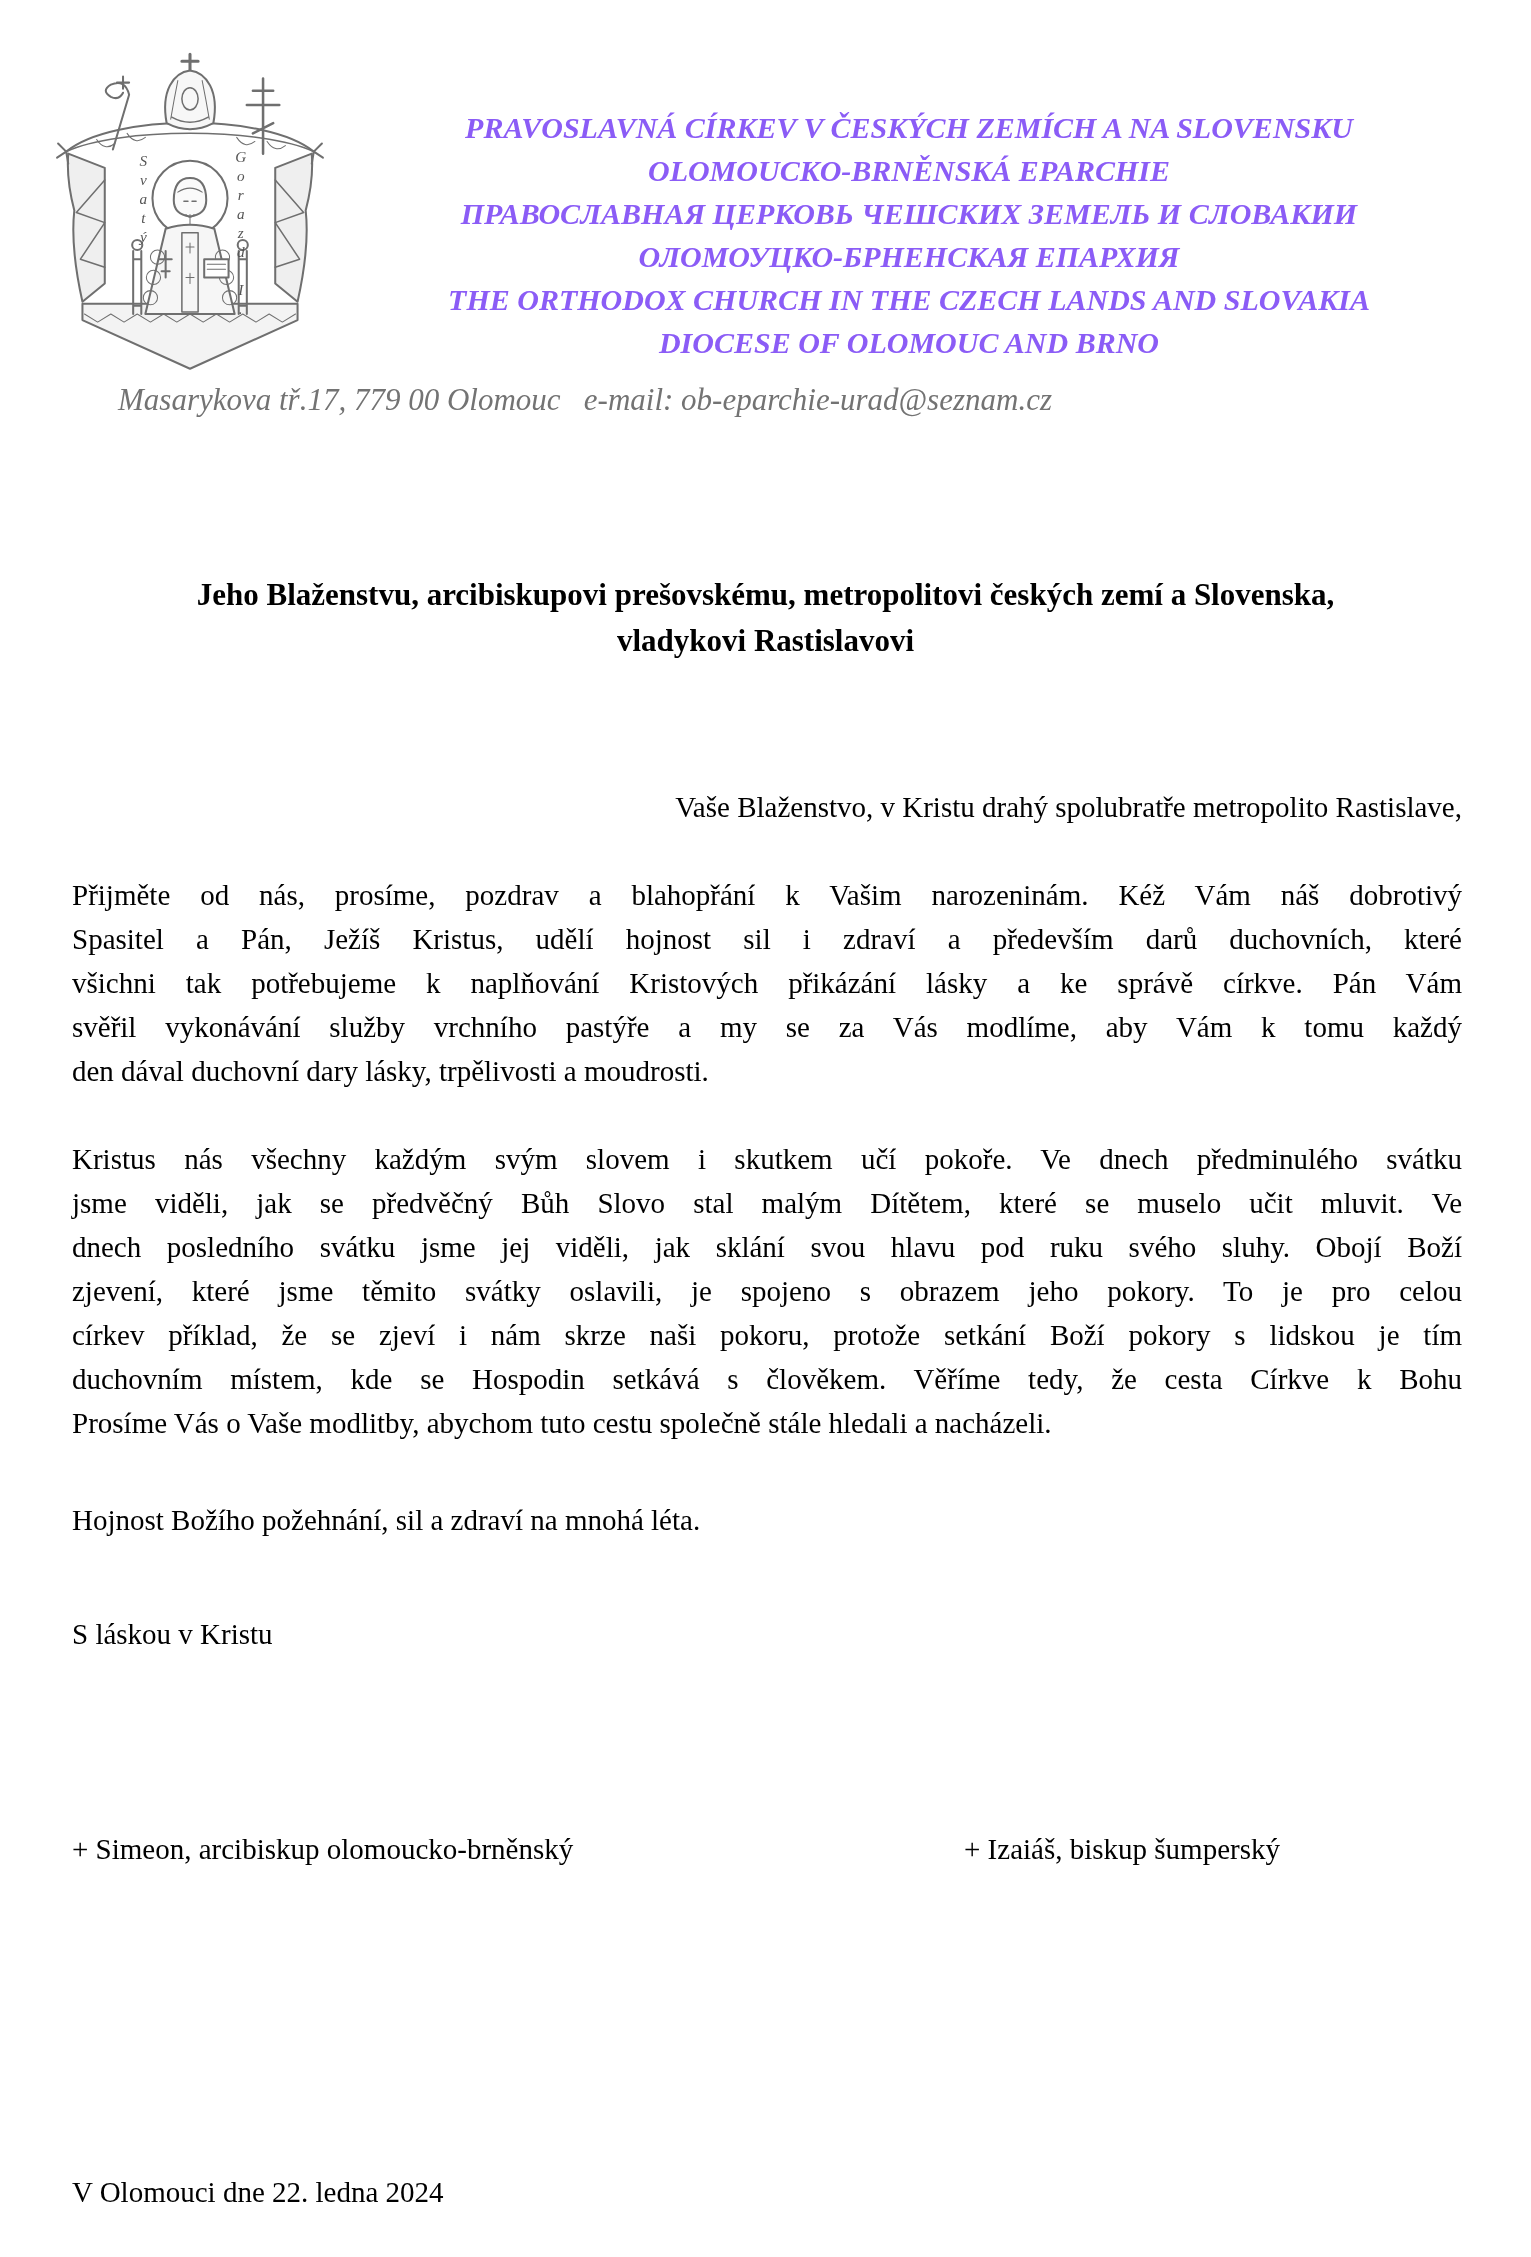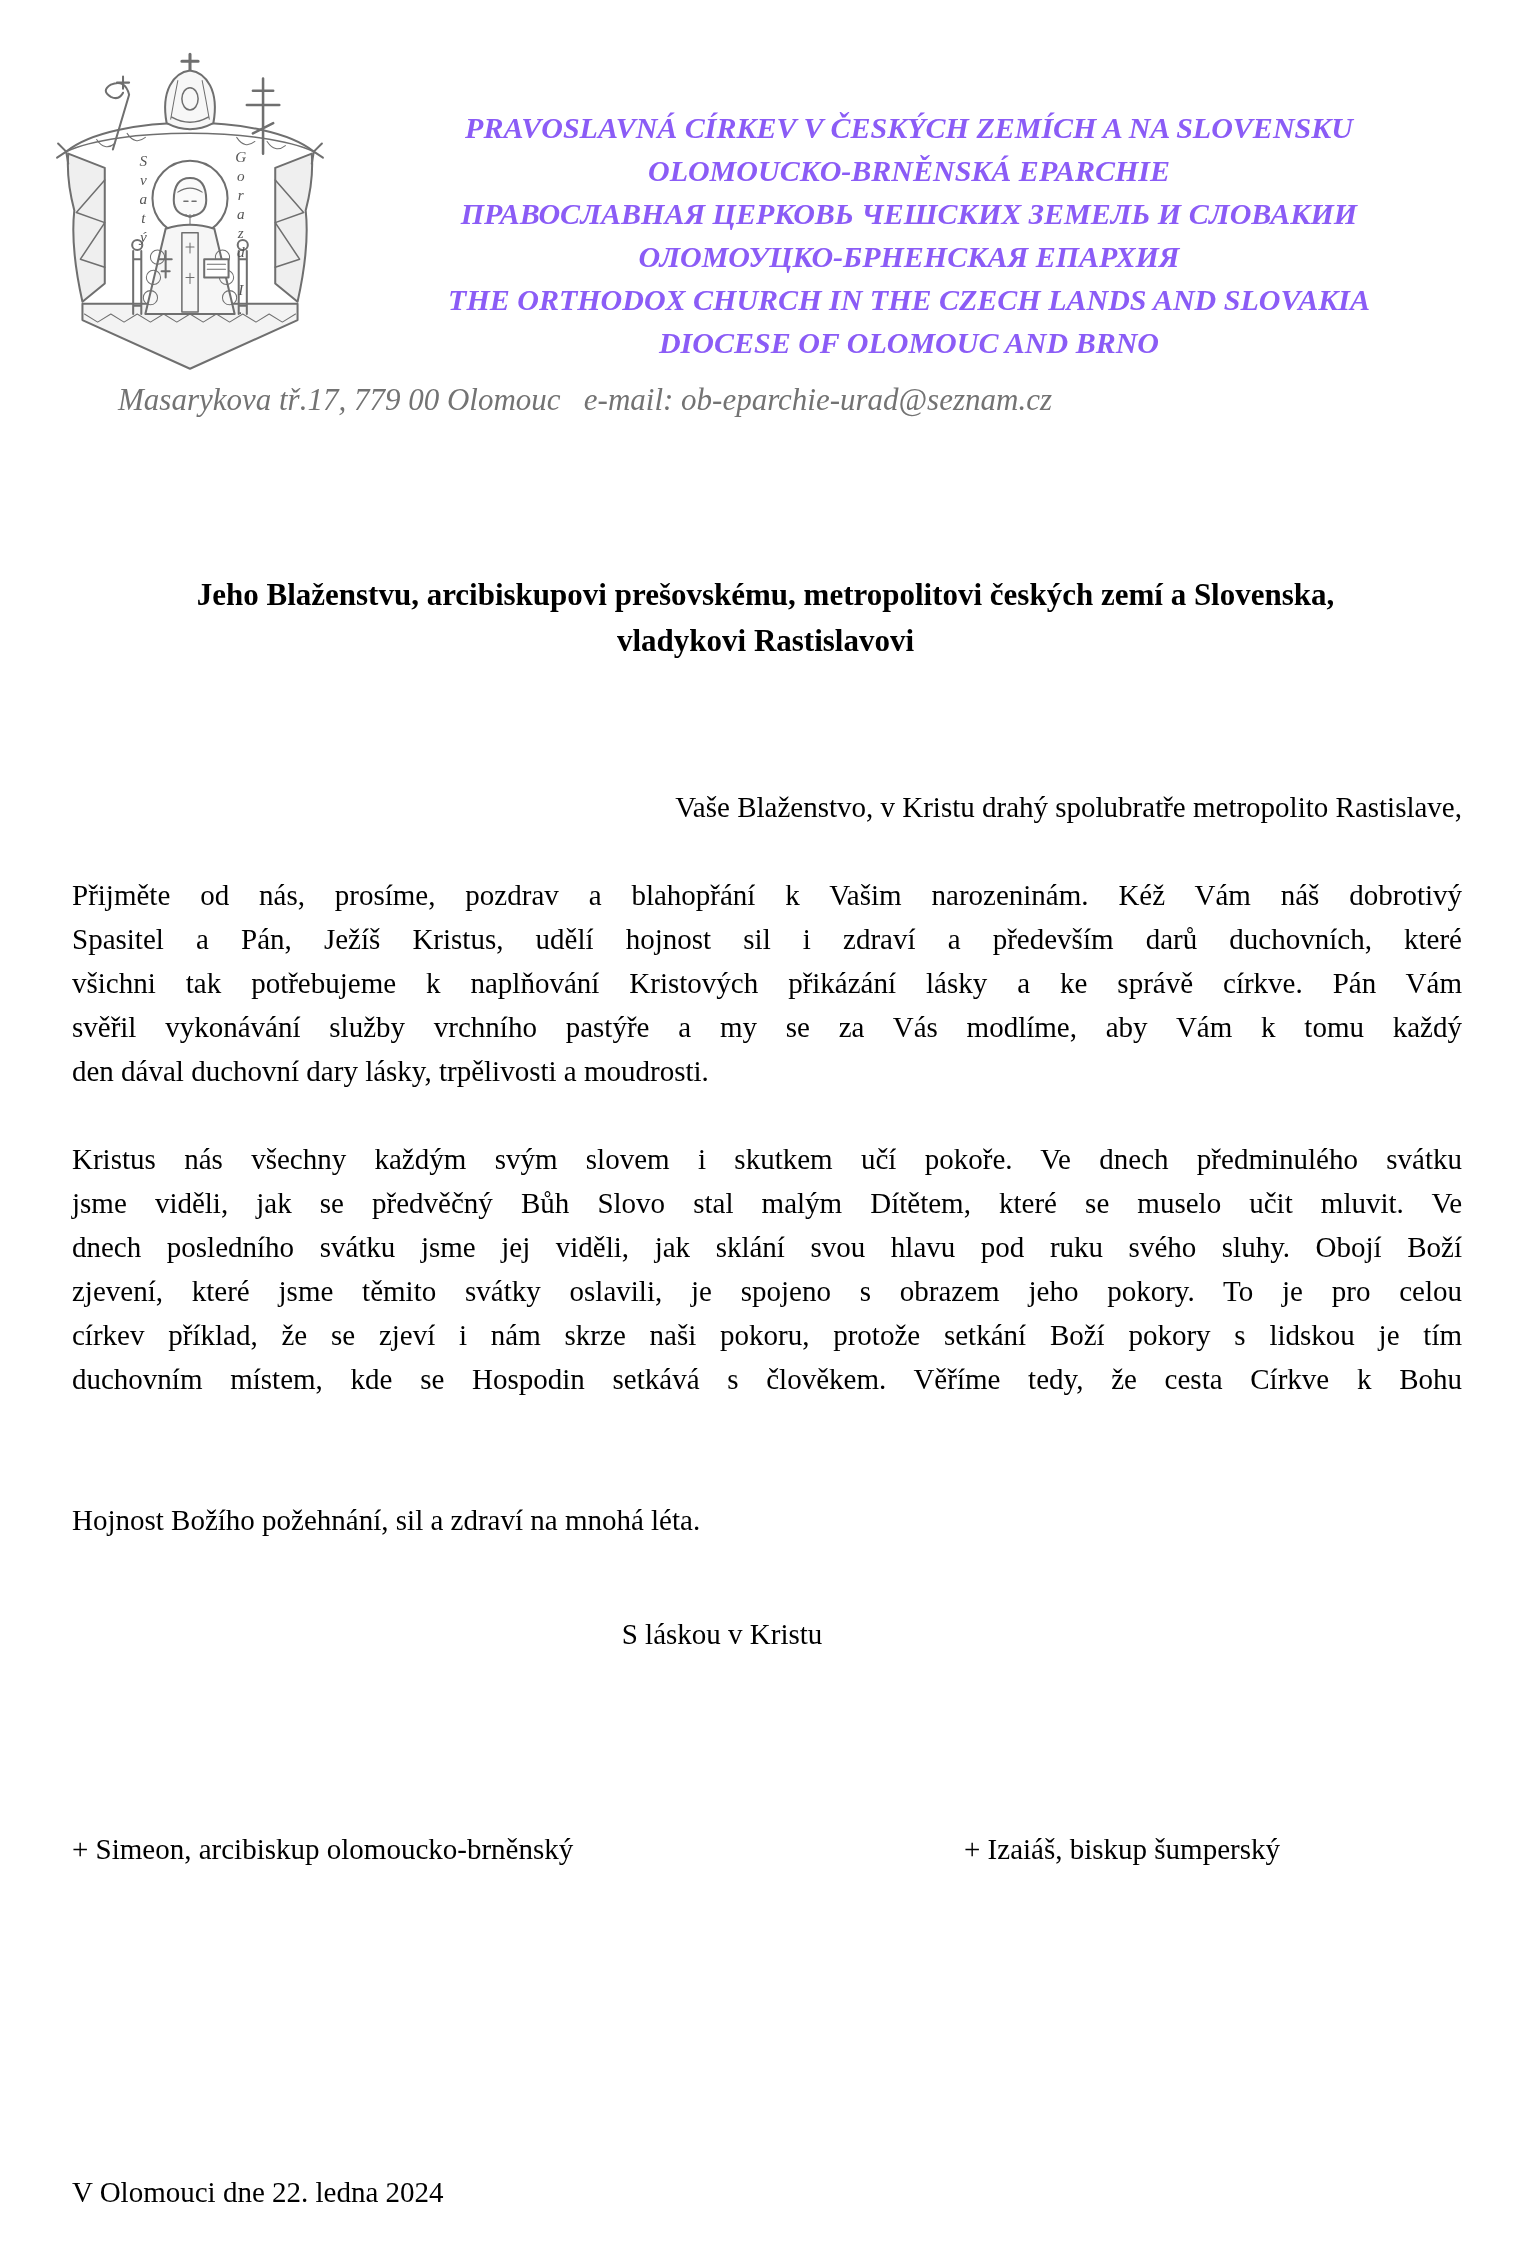--- a/index.html
+++ b/index.html
@@ -20,21 +20,21 @@
   }
   
   .addressee{
     position:absolute;left:72px;top:572px;width:1387px;text-align:center;
     font-weight:bold;font-size:31px;line-height:46px;
   }
   .body{position:absolute;left:72px;width:1390px;font-size:29px;line-height:44px;}
   .salutation{top:785px;text-align:right;}
   .jl{text-align:justify;text-align-last:justify;}
   .nl{text-align:left;}
-  .closing{position:absolute;left:72px;top:1618px;width:1300px;text-align:center;font-size:29px;}
+  .closing{position:absolute;left:72px;top:1618px;width:1300px;text-align:left;font-size:29px;}
   .sig{position:absolute;top:1833px;font-size:29px;white-space:nowrap;}
   .sig-left{left:72px;}
   .sig-right{left:964px;}
   .dateline{position:absolute;left:72px;top:2176px;font-size:29px;}
   .emblem text{text-orientation:upright;letter-spacing:2px;}
 </style>
 </head>
 <body>
 
 <div class="page">
@@ -127,20 +127,21 @@
     <div class="nl">den dával duchovní dary lásky, trpělivosti a moudrosti.</div>
   </div>
 
   <div class="body" style="top:1137px">
     <div class="jl">Kristus nás všechny každým svým slovem i skutkem učí pokoře. Ve dnech předminulého svátku</div>
     <div class="jl">jsme viděli, jak se předvěčný Bůh Slovo stal malým Dítětem, které se muselo učit mluvit. Ve</div>
     <div class="jl">dnech posledního svátku jsme jej viděli, jak sklání svou hlavu pod ruku svého sluhy. Obojí Boží</div>
     <div class="jl">zjevení, které jsme těmito svátky oslavili, je spojeno s obrazem jeho pokory. To je pro celou</div>
     <div class="jl">církev příklad, že se zjeví i nám skrze naši pokoru, protože setkání Boží pokory s lidskou je tím</div>
     <div class="jl">duchovním místem, kde se Hospodin setkává s člověkem. Věříme tedy, že cesta Církve k Bohu</div>
+    <div class="nl">Prosíme Vás o Vaše modlitby, abychom tuto cestu společně stále hledali a nacházeli.</div>
   </div>
 
   <div class="body" style="top:1498px">Hojnost Božího požehnání, sil a zdraví na mnohá léta.</div>
 
   <div class="closing">S láskou v Kristu</div>
 
   <div class="sig sig-left">+ Simeon, arcibiskup olomoucko-brněnský</div>
   <div class="sig sig-right">+ Izaiáš, biskup šumperský</div>
 
   <div class="dateline">V Olomouci dne 22. ledna 2024</div>

